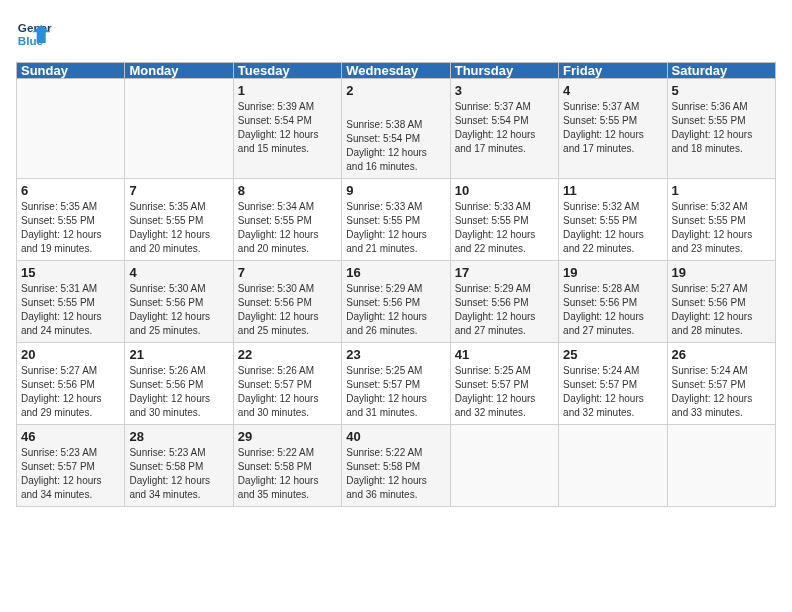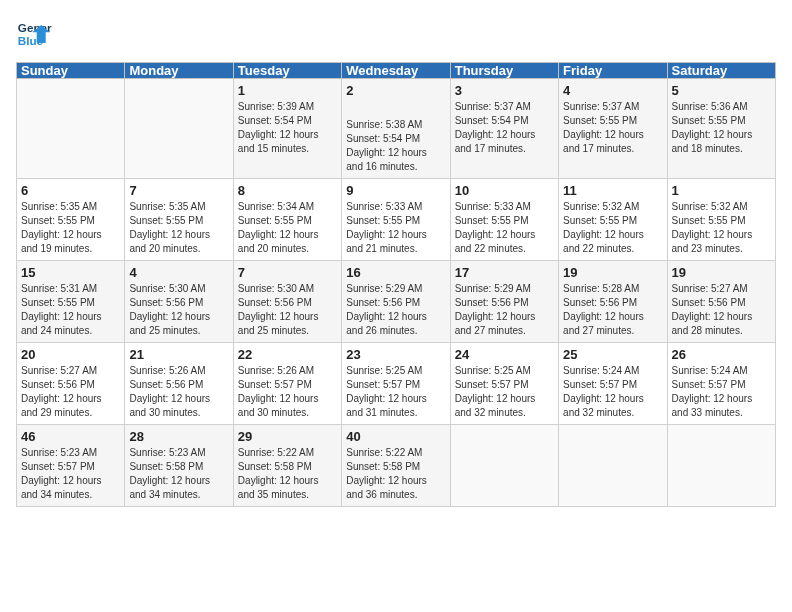--- a/index.html
+++ b/index.html
@@ -256,21 +256,21 @@
 Sunset: 5:57 PM
 Daylight: 12 hours and 30 minutes.</div>
         </td>
         <td>
           <span class="day-number">23</span>
           <div class="day-detail" style="white-space: pre-line;">Sunrise: 5:25 AM
 Sunset: 5:57 PM
 Daylight: 12 hours and 31 minutes.</div>
         </td>
         <td>
-          <span class="day-number">24</span>
+          <span class="day-number">41</span>
           <div class="day-detail" style="white-space: pre-line;">Sunrise: 5:25 AM
 Sunset: 5:57 PM
 Daylight: 12 hours and 32 minutes.</div>
         </td>
         <td>
           <span class="day-number">25</span>
           <div class="day-detail" style="white-space: pre-line;">Sunrise: 5:24 AM
 Sunset: 5:57 PM
 Daylight: 12 hours and 32 minutes.</div>
         </td>

